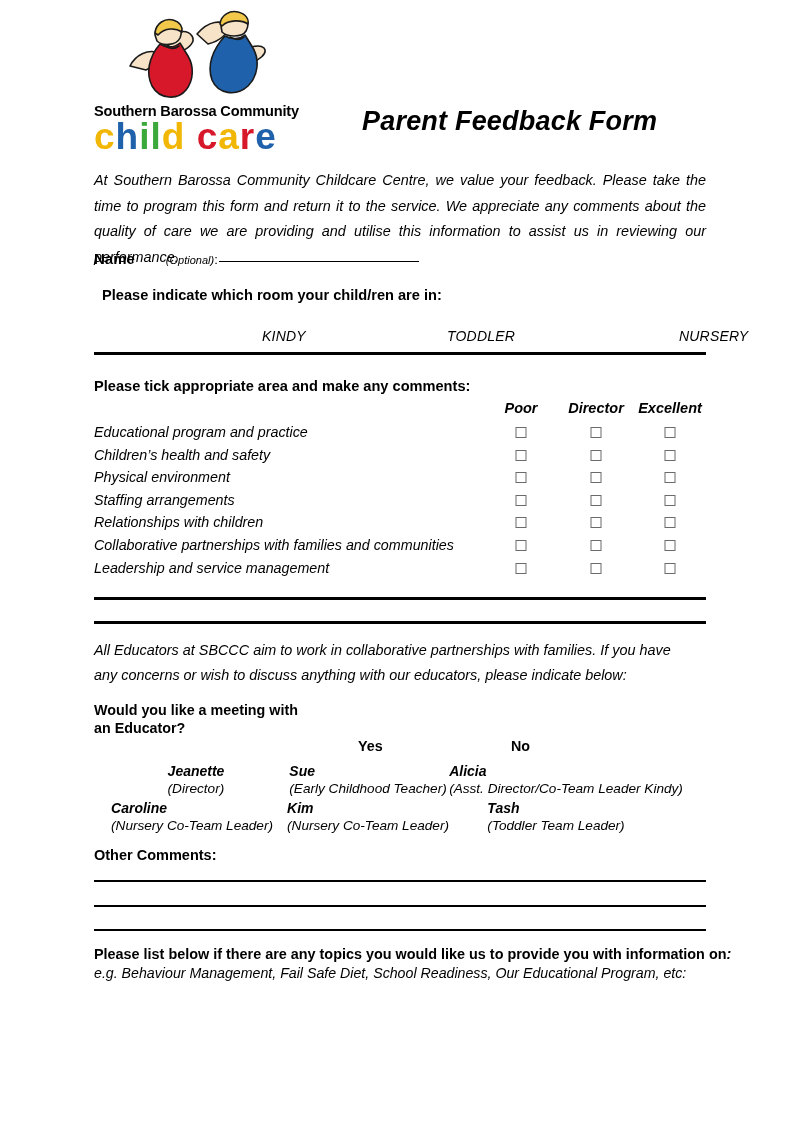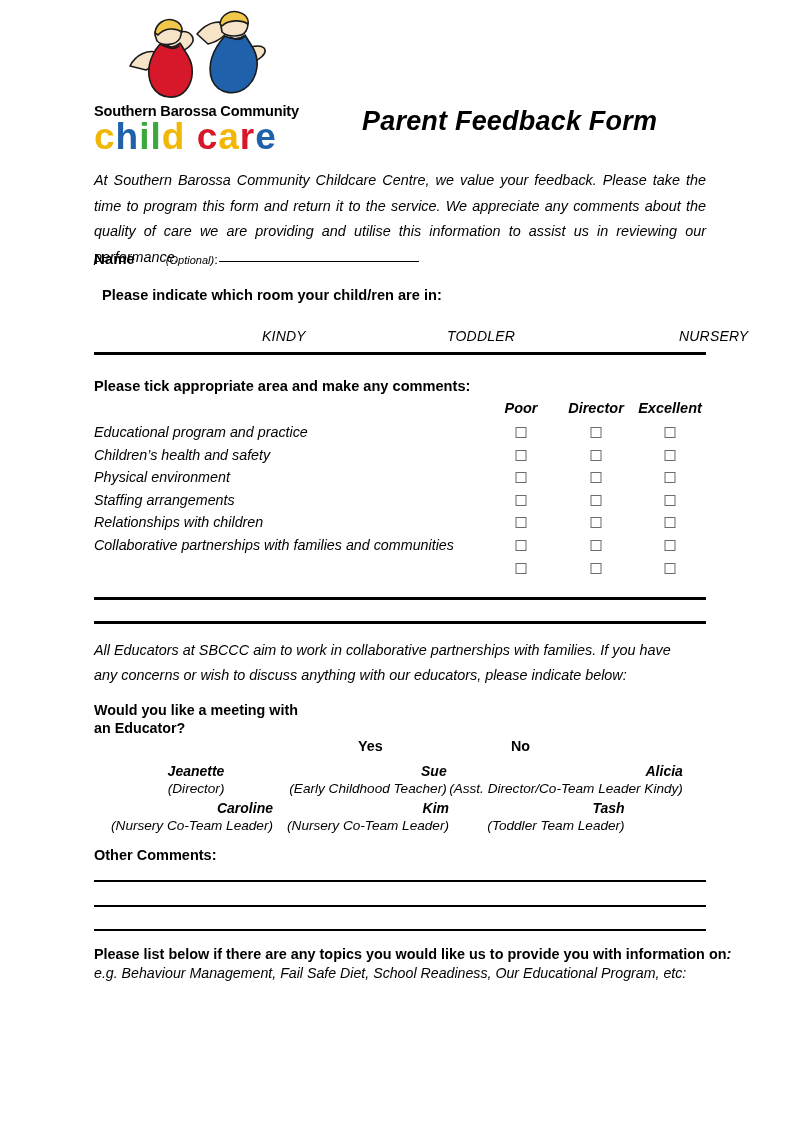--- a/index.html
+++ b/index.html
@@ -233,21 +233,21 @@
   }
 
   .staff-grid {
     position: absolute;
     top: 762px;
     left: 0;
     width: 612px;
   }
   .staff-cell {
     position: absolute;
-    text-align: right;
+    text-align: left;
     transform: translateX(-50%);
     white-space: nowrap;
   }
   .staff-name {
     font-weight: bold;
     font-style: italic;
     font-size: 14px;
     line-height: 18px;
   }
   .staff-role {
@@ -420,20 +420,21 @@
       </div>
 
       <div class="rating-row">
         <span class="rating-label">Collaborative partnerships with families and communities</span>
         <span class="cb" style="left:427px"></span>
         <span class="cb" style="left:502px"></span>
         <span class="cb" style="left:576px"></span>
       </div>
 
       <div class="rating-row">
+        <span class="rating-label">Leadership and service management</span>
         <span class="cb" style="left:427px"></span>
         <span class="cb" style="left:502px"></span>
         <span class="cb" style="left:576px"></span>
       </div>
     </div>
 
     <div class="rule-thick" style="top:597px"></div>
     <div class="rule-thick" style="top:621px"></div>
 
     <div class="partner-text">All Educators at SBCCC aim to work in collaborative partnerships with families. If you have any concerns or wish to discuss anything with our educators, please indicate below:</div>

